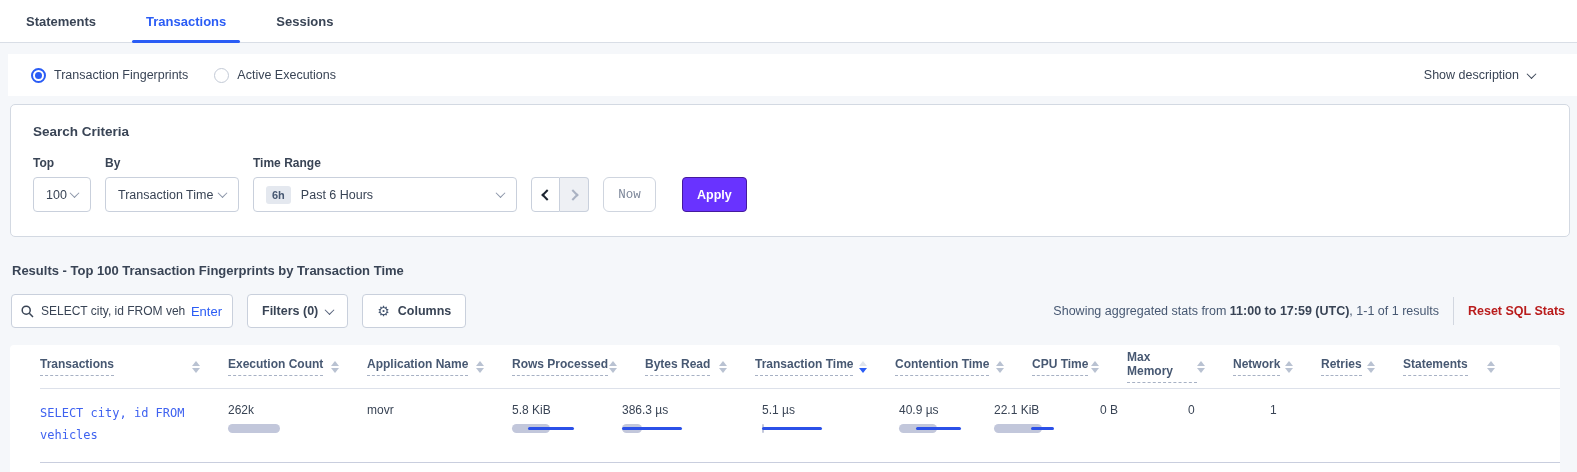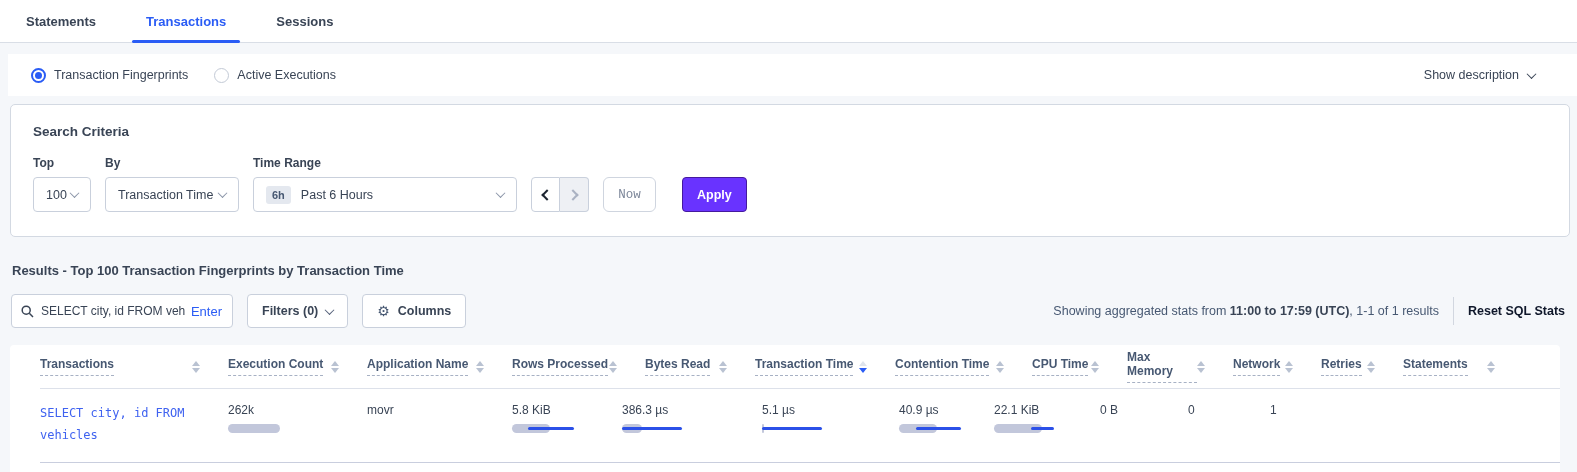--- a/index.html
+++ b/index.html
@@ -73,21 +73,21 @@
               display:flex; align-items:center; font-size:12.5px; font-weight:bold; color:#394455;
               padding:8px 14px; cursor:pointer; }
   .filters-btn { margin-left:14px; }
   .filters-btn .chev { margin-left:8px; color:#55617a; }
   .columns-btn { margin-left:14px; }
   .gear-glyph { font-size:14px; font-weight:normal; margin-right:8px; color:#475872; }
   .stats-area { margin-left:auto; display:flex; align-items:center; }
   .stats-text { font-size:12.5px; color:#475872; }
   .stats-text b { color:#394455; }
   .v-divider { width:1px; height:28px; background:#d2d7e0; margin:0 14px; }
-  .reset-link { font-size:12.5px; font-weight:bold; color:#0f172a; cursor:pointer; }
+  .reset-link { font-size:12.5px; font-weight:bold; color:#b91c1c; cursor:pointer; }
 
   
   .table-card { background:#fff; margin:17px 17px 0 10px; border-radius:4px; padding:0 0 13px 30px; }
   .thead { display:flex; height:44px; align-items:center; border-bottom:1px solid #dde1ea; }
   .th { display:flex; align-items:center; justify-content:space-between; padding-right:28px; }
   .th-label { font-size:12px; font-weight:bold; color:#475872;
               border-bottom:1.5px dashed #a7b1c4; padding-bottom:4px; cursor:pointer; }
   .sorter { display:flex; flex-direction:column; align-items:center; cursor:pointer; }
   .tri-up { width:0; height:0; border-left:4px solid transparent; border-right:4px solid transparent;
             border-bottom:5px solid #b9c2d2; margin-bottom:2px; }

